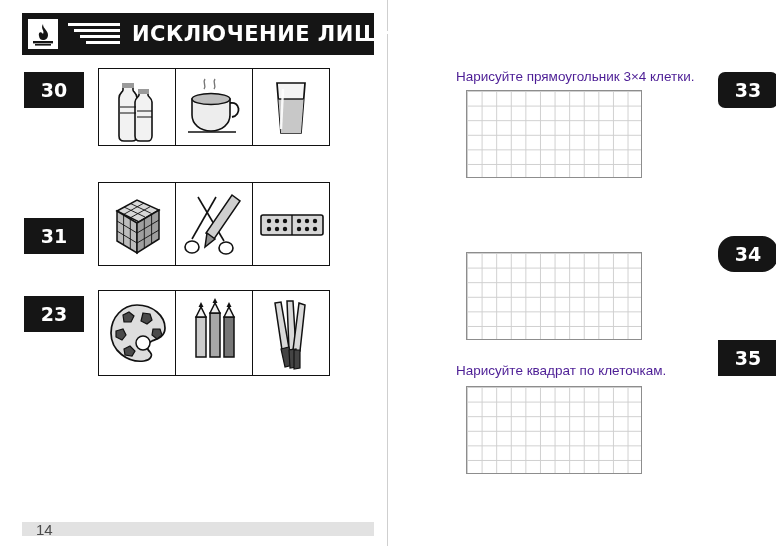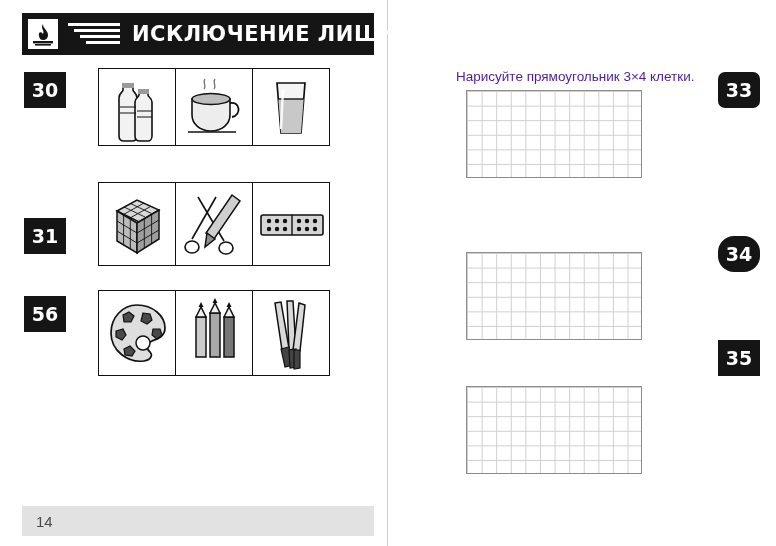--- a/index.html
+++ b/index.html
@@ -82,21 +82,21 @@
     margin-bottom: 3px;
   }
   .stripes i:nth-child(1) { width: 52px; }
   .stripes i:nth-child(2) { width: 46px; margin-left: 6px; }
   .stripes i:nth-child(3) { width: 40px; margin-left: 12px; }
   .stripes i:nth-child(4) { width: 34px; margin-left: 18px; }
 
   
   .badge {
     position: absolute;
-    width: 42px;
+    width: 60px;
     height: 36px;
     background: #151515;
     color: #ffffff;
     font-weight: bold;
     font-size: 19px;
     display: flex;
     align-items: center;
     justify-content: center;
     font-family: "DejaVu Sans", sans-serif;
   }
@@ -136,21 +136,21 @@
     background-image:
       linear-gradient(to right, #cfcfcf 1px, transparent 1px),
       linear-gradient(to bottom, #cfcfcf 1px, transparent 1px);
     background-size: 14.6px 14.6px;
   }
 
   
   .footer-bar {
     position: absolute;
     bottom: 10px;
-    height: 30px;
+    height: 14px;
     background: #e2e2e2;
     box-sizing: border-box;
   }
   .footer-left { left: 22px; width: 352px; }
   .folio {
     position: absolute;
     top: 50%;
     transform: translateY(-50%);
     font-size: 15px;
     color: #4a4a4a;
@@ -267,21 +267,21 @@
               <circle cx="54" cy="38" r="2.2"></circle>
               <circle cx="62" cy="38" r="2.2"></circle>
             <circle cx="46" cy="46" r="2.2"></circle>
               <circle cx="54" cy="46" r="2.2"></circle>
               <circle cx="62" cy="46" r="2.2"></circle>
           </g>
         </svg>
       </div>
     </div>
 
-    <div class="badge" style="left:24px; top:296px;">56</div>
+    <div class="badge" style="left:24px; top:296px;">23</div>
     <div class="frame" style="left:98px; top:290px; width:232px; height:86px;">
       <div class="cellbox">
         <svg width="78" height="84" viewBox="0 0 78 84">
           <path d="M38 14 c16 0 28 11 28 23 c0 9 -8 11 -13 13 c-5 2 -6 8 -2 11 c3 3 1 8 -6 9 c-16 2 -33 -10 -33 -28 c0 -16 12 -28 26 -28 z" fill="#dedede" stroke="#111" stroke-width="1.7"></path>
           <circle cx="44" cy="52" r="7" fill="#ffffff" stroke="#111" stroke-width="1.5"></circle>
           <g fill="#4a4a4a" stroke="#111" stroke-width="1.2">
             <path d="M24 24 l6 -3 l5 4 l-3 6 l-7 0 z"></path>
             <path d="M44 22 l7 1 l2 6 l-5 4 l-6 -3 z"></path>
             <path d="M17 40 l7 -2 l3 6 l-4 5 l-6 -3 z"></path>
             <path d="M25 58 l6 -3 l5 5 l-3 5 l-7 -1 z"></path>
@@ -329,18 +329,19 @@
 
   <div class="leaf-right">
 
     <div class="prompt" style="left:68px; top:68px; width:260px;">Нарисуйте прямоугольник 3×4 клетки.</div>
     <div class="badge" style="left:330px; top:72px;border-radius:7px;">33</div>
     <div class="gridbox" style="left:78px; top:90px; width:176px; height:88px;"></div>
 
     <div class="badge" style="left:330px; top:236px;border-radius:16px;">34</div>
     <div class="gridbox" style="left:78px; top:252px; width:176px; height:88px;"></div>
 
+    <div class="prompt" style="left:68px; top:362px; width:260px;">Нарисуйте квадрат по клеточкам.</div>
     <div class="badge" style="left:330px; top:340px;">35</div>
     <div class="gridbox" style="left:78px; top:386px; width:176px; height:88px;"></div>
 
   </div>
 
 </div>
 
 </body></html>

